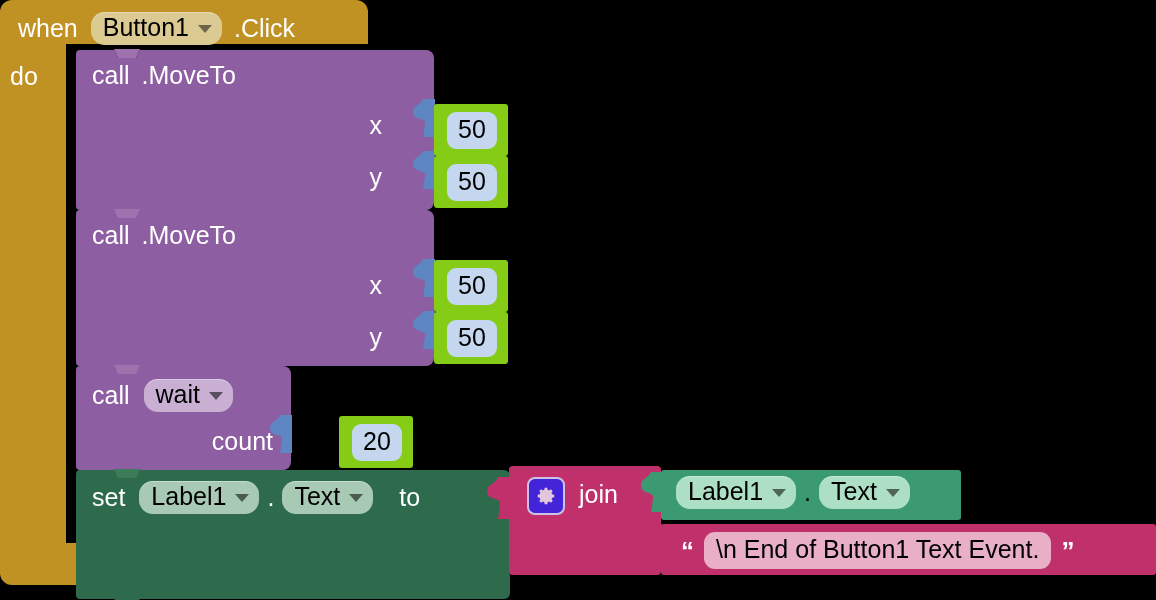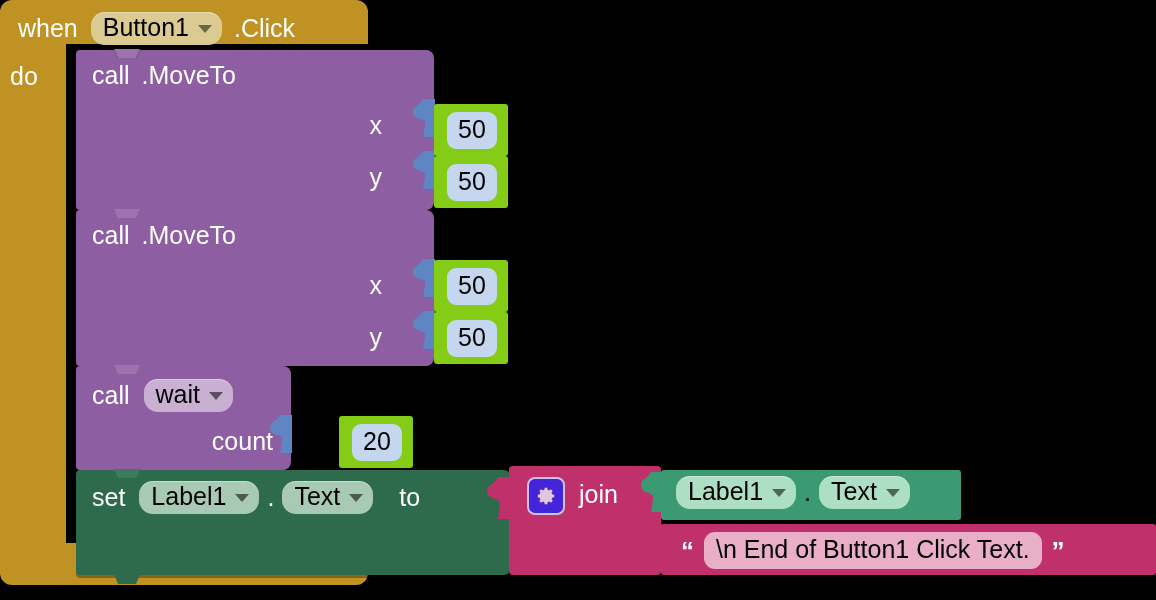--- a/index.html
+++ b/index.html
@@ -152,21 +152,21 @@
     <div class="lbl" style="position:absolute;right:18px;top:63px;">count</div>
     <svg class="tab" style="right:-1px;top:49px;width:24px;height:38px;" viewBox="0 0 24 38">
       <path d="M24,0 L24,38 L12,38 C12,38 14,28 14,24 C14,18 2,22 2,13 C2,6 10,6 12,0 Z" fill="#5d86c2"></path>
     </svg>
   </div>
 
   <div class="blk num" style="left:291px;top:416px;width:74px;height:52px;border-radius:3px;margin-left:48px;">
     <span class="val" style="position:absolute;left:13px;top:8px;">20</span>
   </div>
 
-  <div class="blk setter" style="left:76px;top:470px;width:434px;height:105px;border-radius:4px 6px 6px 4px;">
+  <div class="blk setter" style="left:76px;top:470px;width:434px;height:129px;border-radius:4px 6px 6px 4px;">
     <svg class="tab" style="left:30px;top:-1px;width:50px;height:14px;" viewBox="0 0 50 14">
       <path d="M8,0 L12,9 L30,9 L34,0 Z" fill="#3d7c5b"></path>
     </svg>
     <svg class="tab" style="left:30px;bottom:-13px;width:50px;height:14px;" viewBox="0 0 50 14">
       <path d="M8,0 L12,10 L30,10 L34,0 Z" fill="#2e6b4c"></path>
     </svg>
     <div class="row" style="position:absolute;left:16px;top:11px;">
       <span class="lbl">set</span>
       <span class="field se-field" style="margin-left:14px;">
         <span>Label1</span>
@@ -211,18 +211,18 @@
       <span class="field ge-field">
         <span>Text</span>
         <i class="caret"></i>
       </span>
     </div>
   </div>
 
   <div class="blk crim" style="left:661px;top:524px;width:495px;height:51px;border-radius:3px;">
     <div class="row" style="position:absolute;left:20px;top:8px;">
       <span class="quote">“</span>
-      <span class="txt-field" style="margin-left:10px;">\n End of Button1 Click Text.</span>
+      <span class="txt-field" style="margin-left:10px;">\n End of Button1 Text Event.</span>
       <span class="quote" style="margin-left:10px;">”</span>
     </div>
   </div>
 
 </div>
 
 </body></html>

